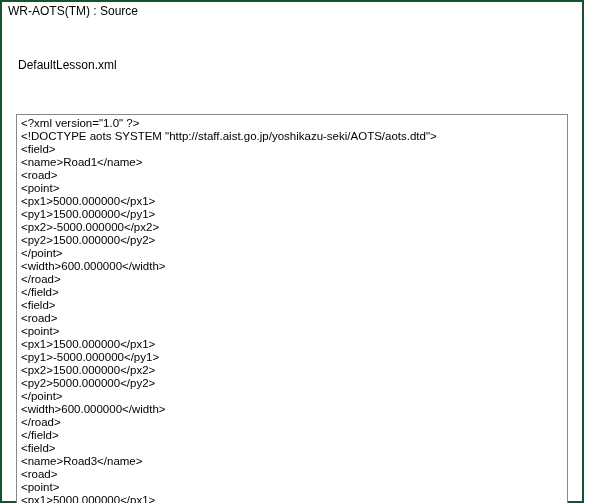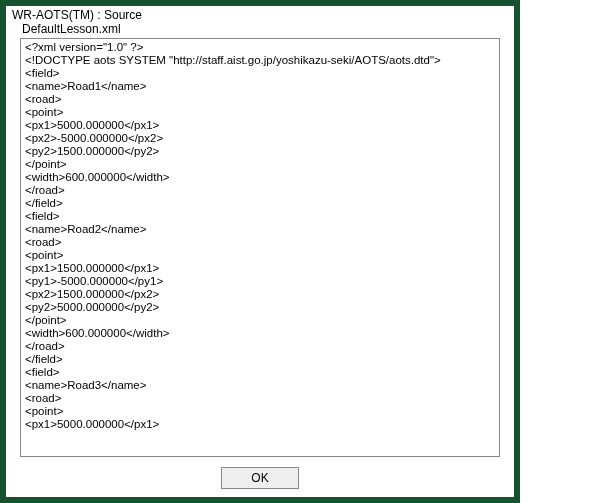--- a/index.html
+++ b/index.html
@@ -4,25 +4,26 @@
 <style>
   * { box-sizing: border-box; }
   html, body {
     margin: 0; padding: 0;
     width: 596px; height: 503px;
     font-family: "Segoe UI", Tahoma, Arial, sans-serif;
     background: #fff;
     overflow: hidden;
   }
   .window {
-    width: 520px; height: 503px;
-    border: 6px solid #14532d;
+    width: 584px; height: 503px;
+    border: 2px solid #14532d;
     background: #fff;
     display: flex;
     flex-direction: column;
+    gap: 40px;
   }
   .title {
     padding: 2px 6px 0 6px;
     font-size: 12px;
     color: #000;
   }
   .filename {
     padding: 0 0 2px 16px;
     font-size: 12px;
     color: #000;
@@ -84,28 +85,28 @@
   <div class="filename">DefaultLesson.xml</div>
   <div class="content-frame">
     <div class="content-scroll" id="content-scroll">
         <div class="xml-line">&lt;?xml version="1.0" ?&gt;</div>
         <div class="xml-line">&lt;!DOCTYPE aots SYSTEM "http://staff.aist.go.jp/yoshikazu-seki/AOTS/aots.dtd"&gt;</div>
         <div class="xml-line">&lt;field&gt;</div>
         <div class="xml-line">&lt;name&gt;Road1&lt;/name&gt;</div>
         <div class="xml-line">&lt;road&gt;</div>
         <div class="xml-line">&lt;point&gt;</div>
         <div class="xml-line">&lt;px1&gt;5000.000000&lt;/px1&gt;</div>
+        <div class="xml-line">&lt;py1&gt;1500.000000&lt;/py1&gt;</div>
         <div class="xml-line">&lt;px2&gt;-5000.000000&lt;/px2&gt;</div>
         <div class="xml-line">&lt;py2&gt;1500.000000&lt;/py2&gt;</div>
         <div class="xml-line">&lt;/point&gt;</div>
         <div class="xml-line">&lt;width&gt;600.000000&lt;/width&gt;</div>
         <div class="xml-line">&lt;/road&gt;</div>
         <div class="xml-line">&lt;/field&gt;</div>
         <div class="xml-line">&lt;field&gt;</div>
-        <div class="xml-line">&lt;name&gt;Road2&lt;/name&gt;</div>
         <div class="xml-line">&lt;road&gt;</div>
         <div class="xml-line">&lt;point&gt;</div>
         <div class="xml-line">&lt;px1&gt;1500.000000&lt;/px1&gt;</div>
         <div class="xml-line">&lt;py1&gt;-5000.000000&lt;/py1&gt;</div>
         <div class="xml-line">&lt;px2&gt;1500.000000&lt;/px2&gt;</div>
         <div class="xml-line">&lt;py2&gt;5000.000000&lt;/py2&gt;</div>
         <div class="xml-line">&lt;/point&gt;</div>
         <div class="xml-line">&lt;width&gt;600.000000&lt;/width&gt;</div>
         <div class="xml-line">&lt;/road&gt;</div>
         <div class="xml-line">&lt;/field&gt;</div>

